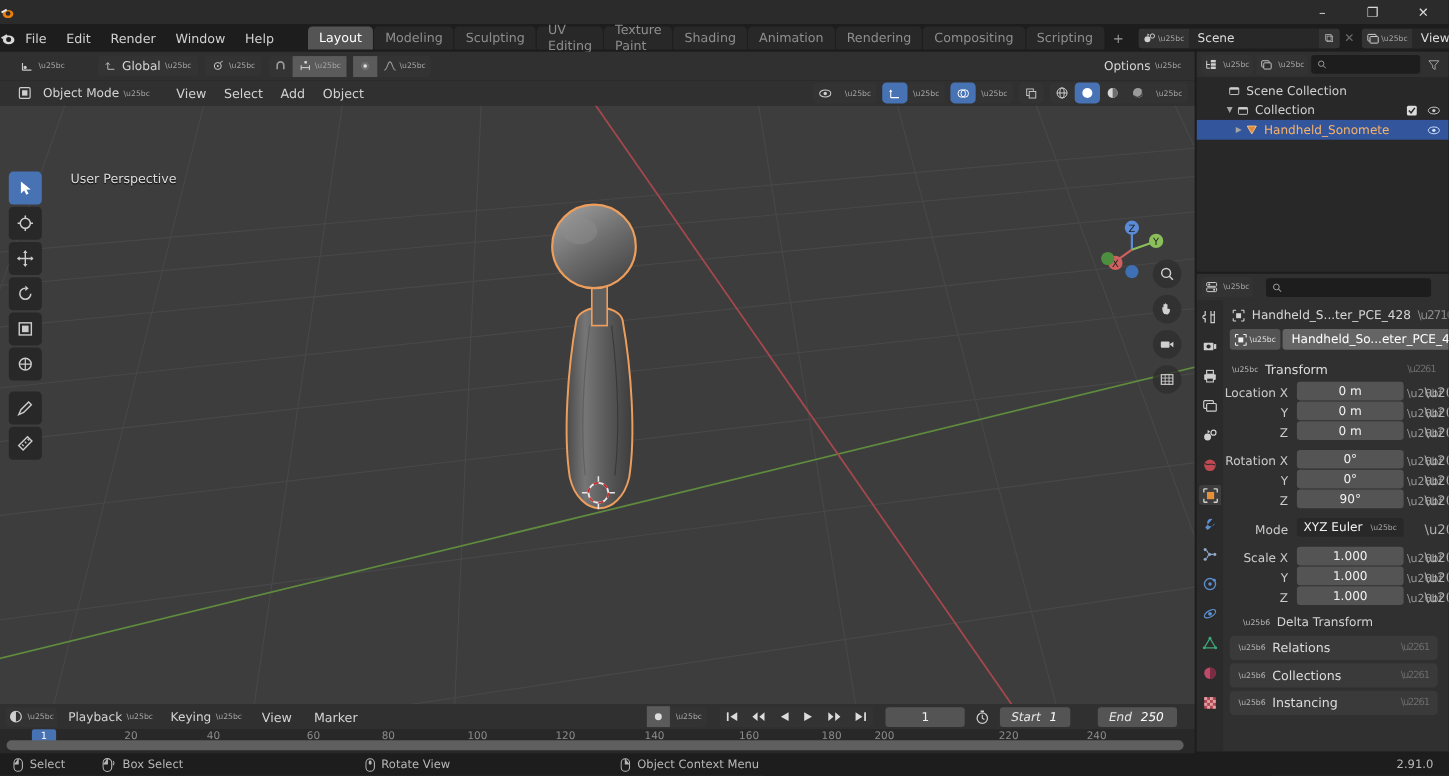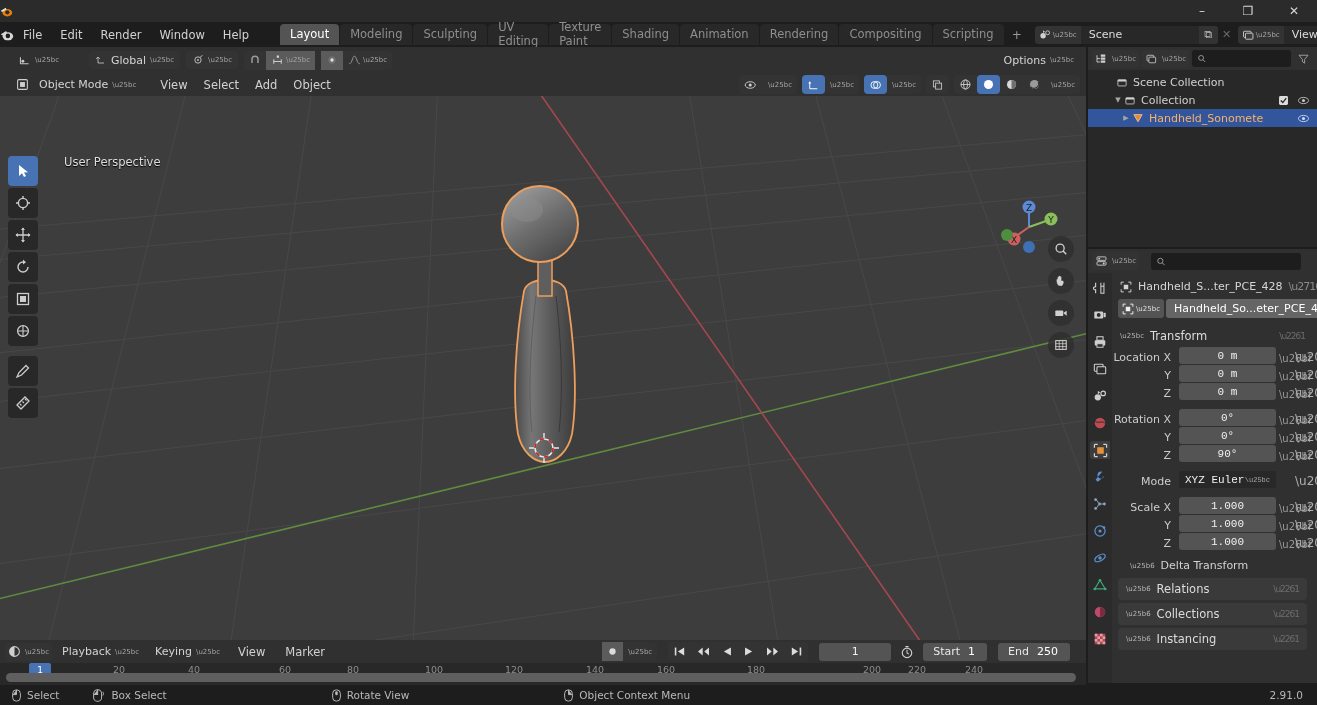--- a/index.html
+++ b/index.html
@@ -122,40 +122,40 @@
   .idblock .ib-name { flex:1; height:19px; background:#656565; border-radius:3px; display:flex;
                       align-items:center; padding:0 8px; font-size:11px; color:#fff; }
   .panel-hdr { display:flex; align-items:center; gap:6px; height:20px; padding:0 8px;
                font-size:11.5px; color:#dcdcdc; }
   .panel-hdr.boxed { background:#3a3a3a; border-radius:4px; margin:3px 6px; height:22px; }
   .tri { font-size:7px; color:#b5b5b5; }
   .grip { margin-left:auto; color:#6d6d6d; font-size:9px; letter-spacing:-1px; }
   .row { display:flex; align-items:flex-end; height:17px; margin:1px 6px 1px 0; gap:3px; }
   .row .lbl { width:64px; text-align:right; font-size:11px; color:#cccccc; padding-right:5px; }
   .row .val { flex:1; height:17px; background:#545454; border-radius:3px; display:flex;
-              align-items:center; justify-content:center; font-size:11px; color:#f0f0f0;font-family:Liberation Mono, monospace; }
+              align-items:center; justify-content:center; font-size:11px; color:#f0f0f0; }
   .row .val.drop { justify-content:flex-start; padding:0 6px; background:#282828; }
   .row .lockico { width:13px; text-align:center; color:#9a9a9a; font-size:10px; }
   .row .dot { width:12px; text-align:center; color:#b0b0b0; font-size:12px; }
   .subrow { display:flex; align-items:center; gap:6px; padding:3px 0 3px 18px; font-size:11px; color:#d2d2d2; }
   .gap { height:7px; }
 
   
   .timeline { position:absolute; left:0; top:640px; width:1086px; height:45px; background:#282828; }
   .tl-header { height:23px; background:#303030; display:flex; align-items:center; padding:0 5px; gap:4px; }
   .tl-ruler { position:absolute; left:0; top:23px; width:1086px; height:22px; background:#282828; }
   .tick { position:absolute; top:1px; font-size:9.5px; color:#8c8c8c; transform:translateX(-50%); }
   .playhead { position:absolute; top:0; width:22px; height:13px; background:#4772b3;
               border-radius:2px; display:flex; align-items:center; justify-content:center;
               font-size:9px; color:#fff; transform:translateX(-50%); }
   .scrollbar-h { position:absolute; left:6px; right:10px; bottom:3px; height:9px;
                  background:#5f5f5f; border-radius:5px; }
   .tl-frame { width:72px; height:18px; background:#545454; border-radius:3px; display:flex;
               align-items:center; justify-content:center; font-size:11px; color:#f0f0f0; }
-  .tl-se { display:flex; align-items:center; height:18px; background:#545454; border-radius:3px; }
+  .tl-se { display:flex; align-items:center; height:18px; background:#545454; border-radius:3px;font-style:italic; }
   .tl-se .k { padding:0 6px 0 10px; font-size:11px; color:#e8e8e8; }
   .tl-se .v { padding:0 12px 0 2px; font-size:11px; color:#fff; }
 
   
   .statusbar { position:absolute; left:0; top:685px; width:1317px; height:20px; background:#1d1d1d;
                display:flex; align-items:center; }
   .status-item { display:flex; align-items:center; gap:6px; font-size:10.5px; color:#b8b8b8; }
   .status-ver { position:absolute; right:14px; font-size:10.5px; color:#b8b8b8; }
 
   .gizmo { position:absolute; right:24px; top:98px; width:66px; height:66px; }
@@ -959,41 +959,41 @@
           <svg width="14" height="14" viewBox="0 0 16 16">
               <circle cx="8" cy="9" r="5.4" fill="none" stroke="#cfcfcf" stroke-width="1.3"></circle>
               <path d="M8 5.5 L8 9 L10.2 10.4" stroke="#cfcfcf" stroke-width="1.2" fill="none"></path>
               <path d="M6.2 1.8 L9.8 1.8" stroke="#cfcfcf" stroke-width="1.4"></path>
             </svg>
         </div>
         <div class="tl-se">
           <span class="k">Start</span>
           <span class="v">1</span>
         </div>
-        <div class="tl-se" style="margin-left:6px">
+        <div class="tl-se" style="margin-left:20px">
           <span class="k">End</span>
           <span class="v">250</span>
         </div>
         <div style="width:6px"></div>
       </div>
     </div>
 
     <div class="tl-ruler">
       <div class="tick" style="left:119px">20</div>
       <div class="tick" style="left:194px">40</div>
       <div class="tick" style="left:285px">60</div>
       <div class="tick" style="left:353px">80</div>
       <div class="tick" style="left:434px">100</div>
       <div class="tick" style="left:514px">120</div>
       <div class="tick" style="left:595px">140</div>
-      <div class="tick" style="left:666px">160</div>
+      <div class="tick" style="left:681px">160</div>
       <div class="tick" style="left:756px">180</div>
-      <div class="tick" style="left:872px">200</div>
+      <div class="tick" style="left:804px">200</div>
       <div class="tick" style="left:917px">220</div>
-      <div class="tick" style="left:974px">240</div>
+      <div class="tick" style="left:997px">240</div>
       <div class="playhead" style="left:40px">1</div>
       <div class="scrollbar-h"></div>
     </div>
   </div>
 
   <div class="statusbar">
     <div class="status-item" style="margin-left:12px">
       <span>
         <svg width="9" height="13" viewBox="0 0 10 14">
             <rect x="0.7" y="0.7" width="8.6" height="12.6" rx="4.2" fill="none" stroke="#b8b8b8" stroke-width="1.1"></rect>

